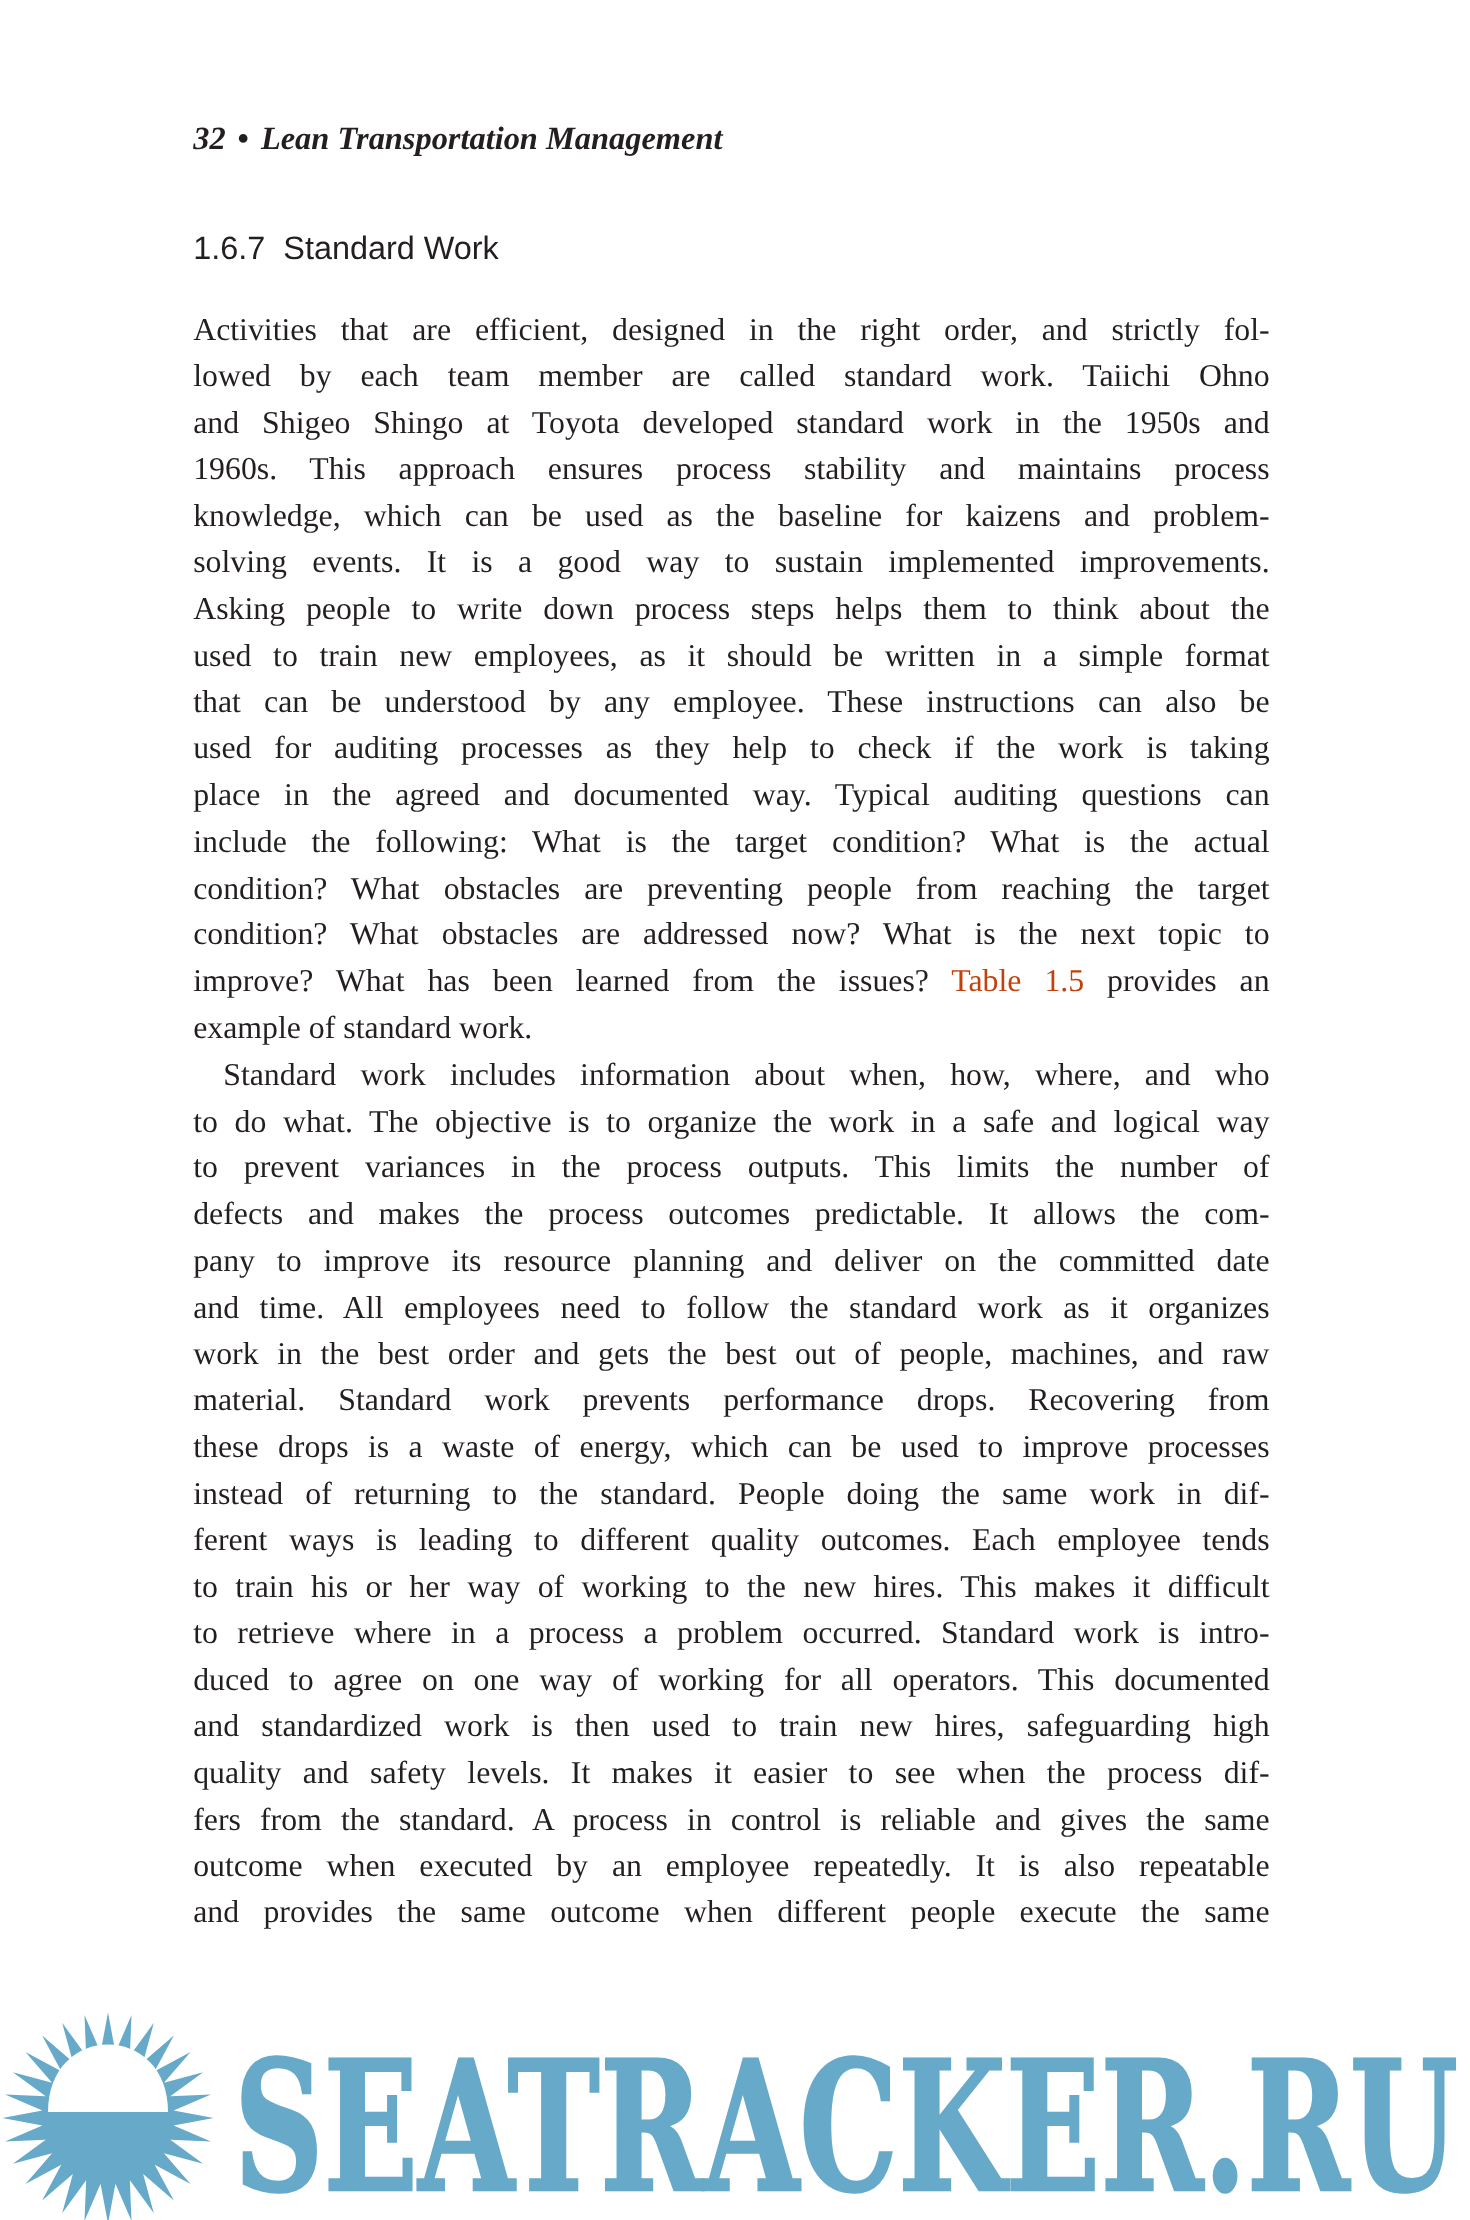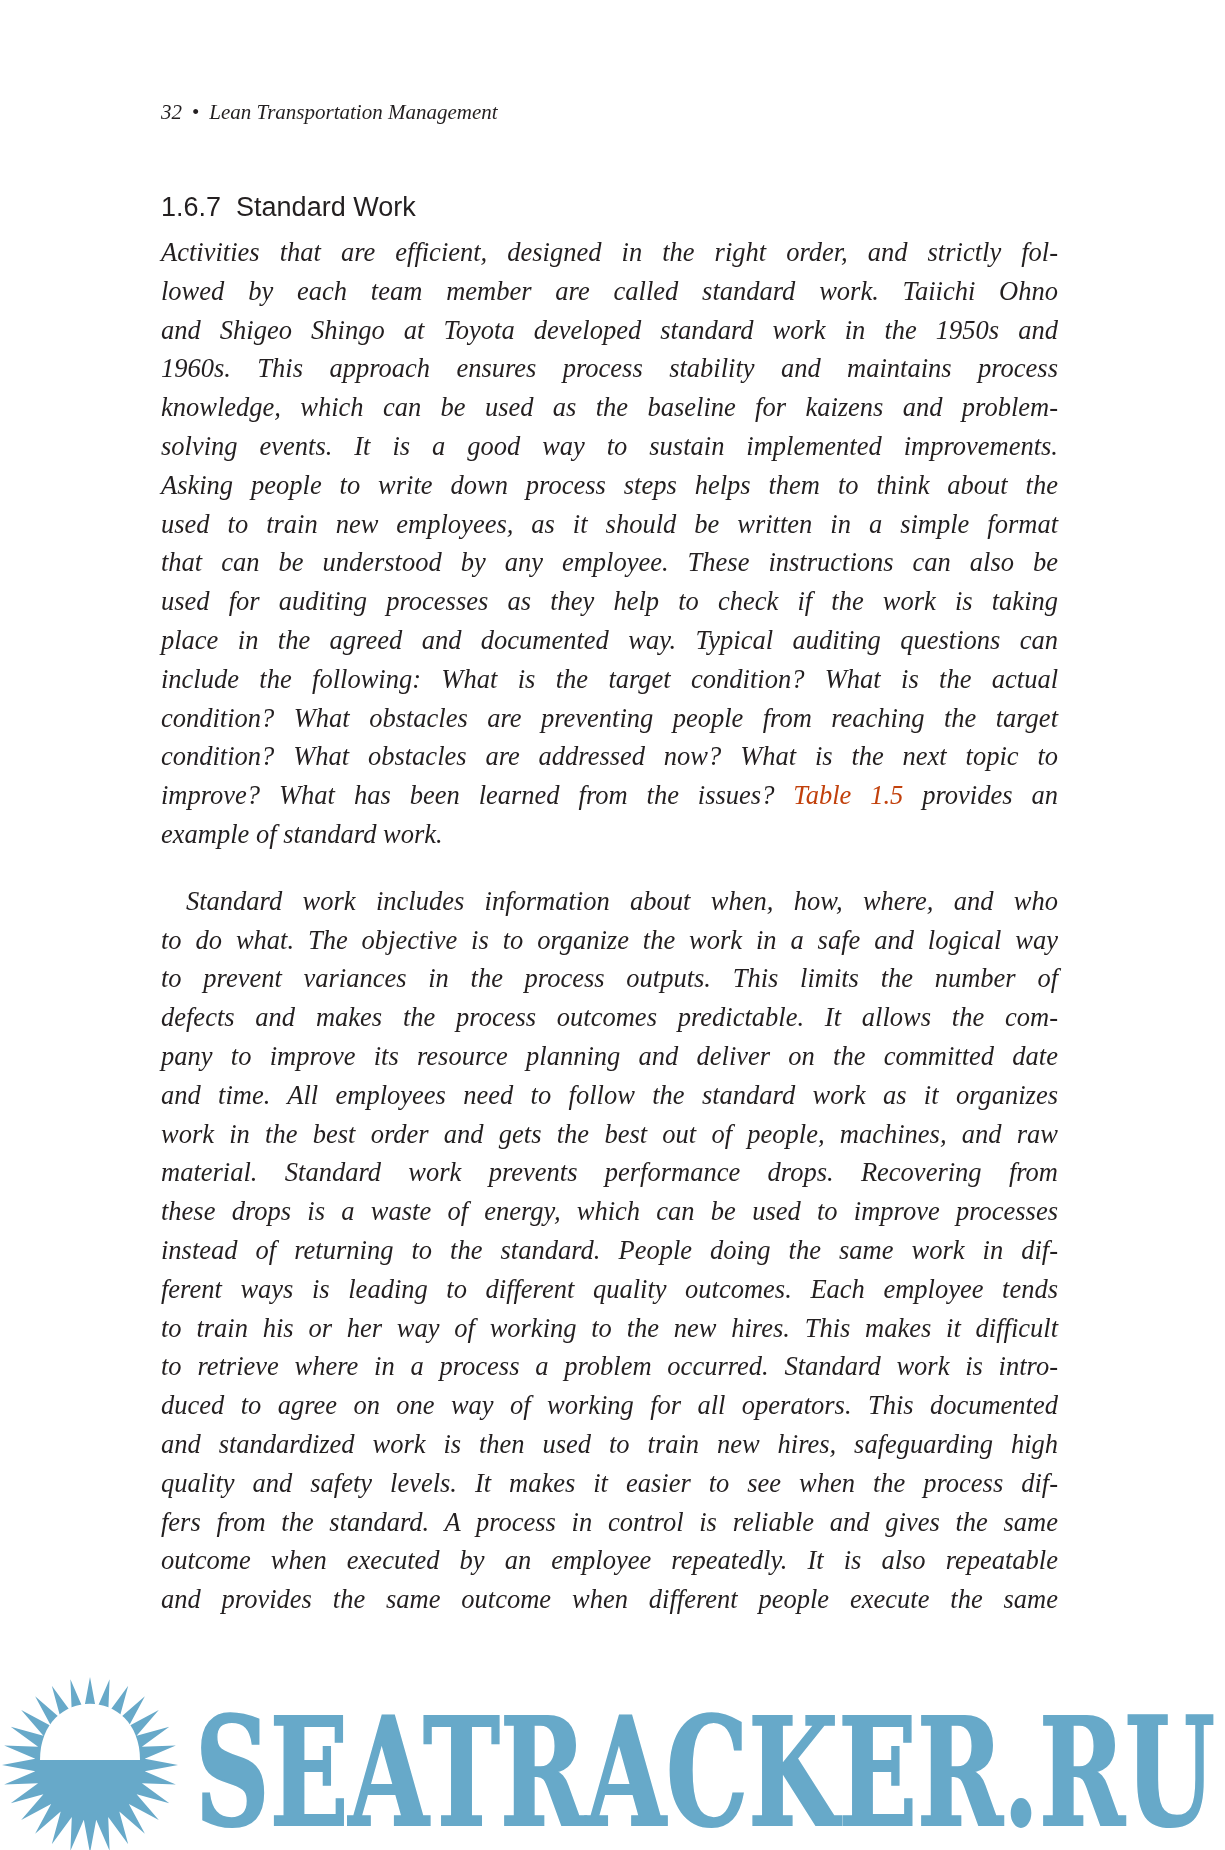--- a/index.html
+++ b/index.html
@@ -1,23 +1,23 @@
 <!DOCTYPE html>
 <html><head>
 <meta charset="utf-8">
 <style>
   html,body{margin:0;padding:0;background:#fff;}
   body{width:1225px;height:1850px;position:relative;overflow:hidden;font-family:"Liberation Serif","DejaVu Serif",serif;color:#231f20;}
-  .running-head{position:absolute;left:161px;top:100px;font-size:21px;font-style:italic;white-space:nowrap;}
+  .running-head{position:absolute;left:161px;top:100px;font-size:27px;font-style:italic;white-space:nowrap;font-weight:bold;}
   .running-head .bullet{font-style:normal;margin:0 10px;}
   .section-heading{position:absolute;left:161px;top:192px;font-family:"Liberation Sans","DejaVu Sans",sans-serif;font-weight:normal;font-size:27px;white-space:nowrap;}
-  .body-text{position:absolute;left:161px;top:233px;width:897px;font-size:26.5px;line-height:38.8px;font-style:italic;}
+  .body-text{position:absolute;left:161px;top:255px;width:897px;font-size:26.5px;line-height:38.8px;}
   .body-text .line{display:block;text-align:justify;text-align-last:justify;white-space:nowrap;height:38.8px;}
   .body-text .line.last{text-align-last:left;}
-  .body-text .line.indent{padding-left:25px;margin-top:28px;}
+  .body-text .line.indent{padding-left:25px;}
   .xref{color:#1f1a8c;text-decoration:none;cursor:pointer;}
   .watermark{position:absolute;left:0;top:1670px;width:1225px;height:180px;}
 </style>
 </head>
 <body>
 
 <div class="running-head">
   <span>32</span><span class="bullet">•</span><span>Lean Transportation Management</span>
 </div>
 

